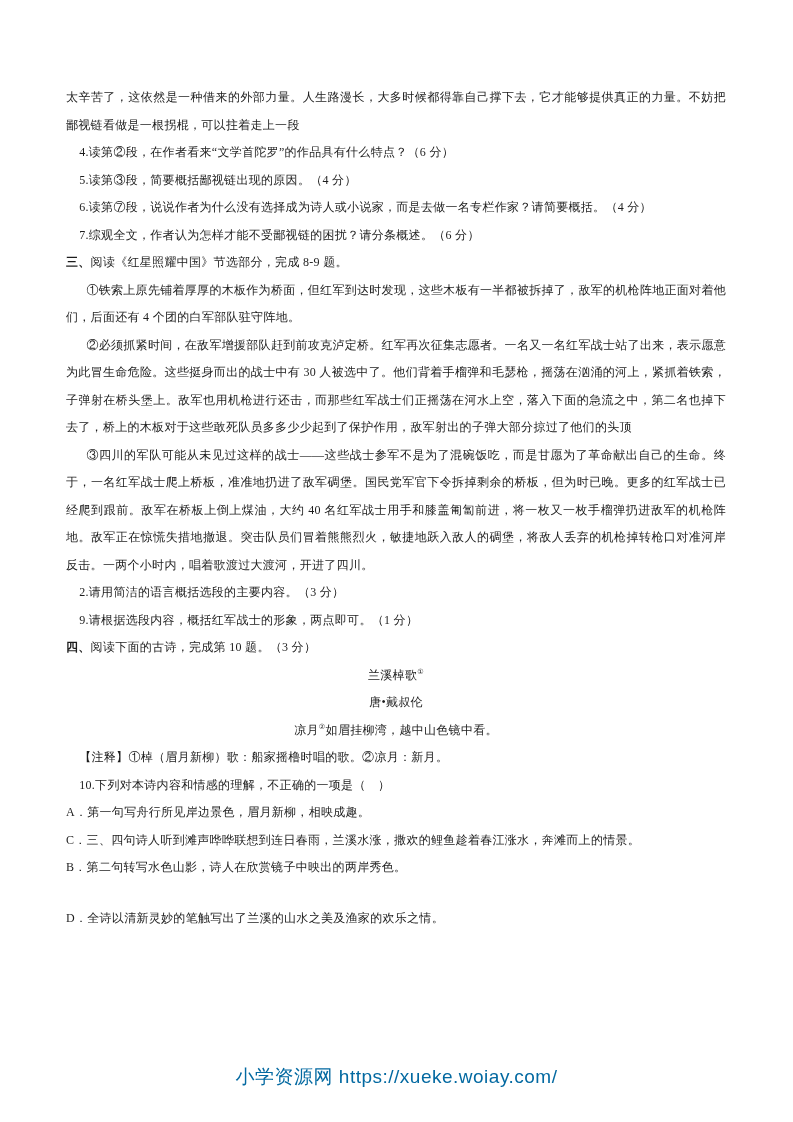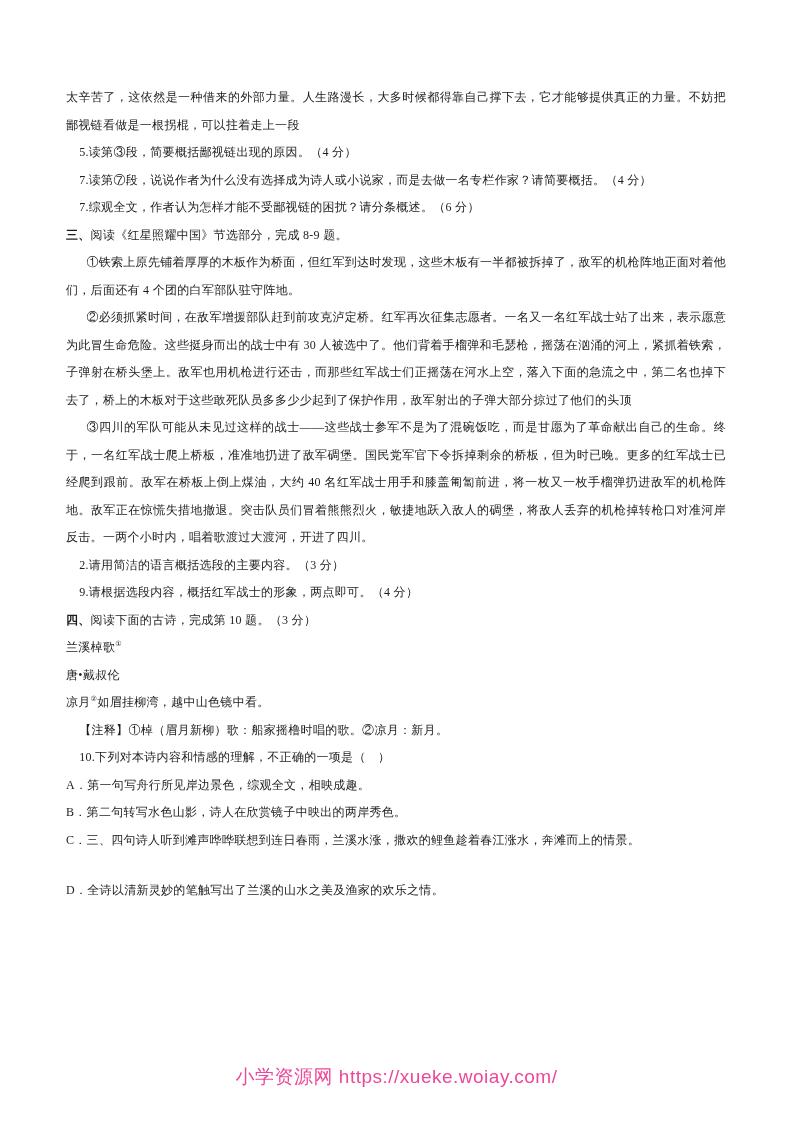--- a/index.html
+++ b/index.html
@@ -17,65 +17,66 @@
     font-size:12px;
     line-height:27.5px;
     text-align:justify;
     letter-spacing:0.3px;
   }
   .content p { margin:0; padding:0; }
   .q { text-indent:1.1em; }          
   .para { text-indent:1.7em; }       
   .indent1 { text-indent:1.1em; }    
   .sec .num { font-weight:bold; }    
-  .center { text-indent:0; }
+  .center { text-align:center; text-indent:0; }
   sup { font-size:0.6em; line-height:0; vertical-align:super; }
   .gap-before { margin-top:23px !important; }  
   .footer {
     position:absolute;
     left:0; right:0; top:1064px;
     text-align:center;
     font-family:"Liberation Sans","DejaVu Sans",sans-serif;
     font-size:19px;
-    color:#ec4899;
+    color:#0369a1;
     letter-spacing:0.5px;
   }
 </style>
 </head>
 <body>
 
 <div class="page">
   <div class="content">
 
     <p>太辛苦了，这依然是一种借来的外部力量。人生路漫长，大多时候都得靠自己撑下去，它才能够提供真正的力量。不妨把鄙视链看做是一根拐棍，可以拄着走上一段</p>
 
+    <p class="q">4.读第②段，在作者看来“文学首陀罗”的作品具有什么特点？（6 分）</p>
     <p class="q">5.读第③段，简要概括鄙视链出现的原因。（4 分）</p>
-    <p class="q">7.读第⑦段，说说作者为什么没有选择成为诗人或小说家，而是去做一名专栏作家？请简要概括。（4 分）</p>
+    <p class="q">6.读第⑦段，说说作者为什么没有选择成为诗人或小说家，而是去做一名专栏作家？请简要概括。（4 分）</p>
     <p class="q">7.综观全文，作者认为怎样才能不受鄙视链的困扰？请分条概述。（6 分）</p>
 
     <p class="sec"><span class="num">三、</span><span>阅读《红星照耀中国》节选部分，完成 8-9 题。</span></p>
 
     <p class="para">①铁索上原先铺着厚厚的木板作为桥面，但红军到达时发现，这些木板有一半都被拆掉了，敌军的机枪阵地正面对着他们，后面还有 4 个团的白军部队驻守阵地。</p>
     <p class="para">②必须抓紧时间，在敌军增援部队赶到前攻克泸定桥。红军再次征集志愿者。一名又一名红军战士站了出来，表示愿意为此冒生命危险。这些挺身而出的战士中有 30 人被选中了。他们背着手榴弹和毛瑟枪，摇荡在汹涌的河上，紧抓着铁索，子弹射在桥头堡上。敌军也用机枪进行还击，而那些红军战士们正摇荡在河水上空，落入下面的急流之中，第二名也掉下去了，桥上的木板对于这些敢死队员多多少少起到了保护作用，敌军射出的子弹大部分掠过了他们的头顶</p>
     <p class="para">③四川的军队可能从未见过这样的战士——这些战士参军不是为了混碗饭吃，而是甘愿为了革命献出自己的生命。终于，一名红军战士爬上桥板，准准地扔进了敌军碉堡。国民党军官下令拆掉剩余的桥板，但为时已晚。更多的红军战士已经爬到跟前。敌军在桥板上倒上煤油，大约 40 名红军战士用手和膝盖匍匐前进，将一枚又一枚手榴弹扔进敌军的机枪阵地。敌军正在惊慌失措地撤退。突击队员们冒着熊熊烈火，敏捷地跃入敌人的碉堡，将敌人丢弃的机枪掉转枪口对准河岸反击。一两个小时内，唱着歌渡过大渡河，开进了四川。</p>
 
     <p class="q">2.请用简洁的语言概括选段的主要内容。（3 分）</p>
-    <p class="q">9.请根据选段内容，概括红军战士的形象，两点即可。（4 分）</p>
+    <p class="q">9.请根据选段内容，概括红军战士的形象，两点即可。（1 分）</p>
 
     <p class="sec"><span class="num">四、</span><span>阅读下面的古诗，完成第 10 题。（3 分）</span></p>
 
     <p class="center"><span>兰溪棹歌</span><sup>①</sup></p>
     <p class="center">唐•戴叔伦</p>
     <p class="center"><span>凉月</span><sup>②</sup><span>如眉挂柳湾，越中山色镜中看。</span></p>
 
     <p class="indent1">【注释】①棹（眉月新柳）歌：船家摇橹时唱的歌。②凉月：新月。</p>
 
     <p class="q">10.下列对本诗内容和情感的理解，不正确的一项是（　）</p>
 
-    <p>A．第一句写舟行所见岸边景色，综观全文，相映成趣。</p>
+    <p>A．第一句写舟行所见岸边景色，眉月新柳，相映成趣。</p>
+    <p>C．三、四句诗人听到滩声哗哗联想到连日春雨，兰溪水涨，撒欢的鲤鱼趁着春江涨水，奔滩而上的情景。</p>
     <p>B．第二句转写水色山影，诗人在欣赏镜子中映出的两岸秀色。</p>
-    <p>C．三、四句诗人听到滩声哗哗联想到连日春雨，兰溪水涨，撒欢的鲤鱼趁着春江涨水，奔滩而上的情景。</p>
     <p class="gap-before">D．全诗以清新灵妙的笔触写出了兰溪的山水之美及渔家的欢乐之情。</p>
 
   </div>
 
   <div class="footer"><span>小学资源网 https://xueke.woiay.com/</span></div>
 </div>
 
 </body></html>

